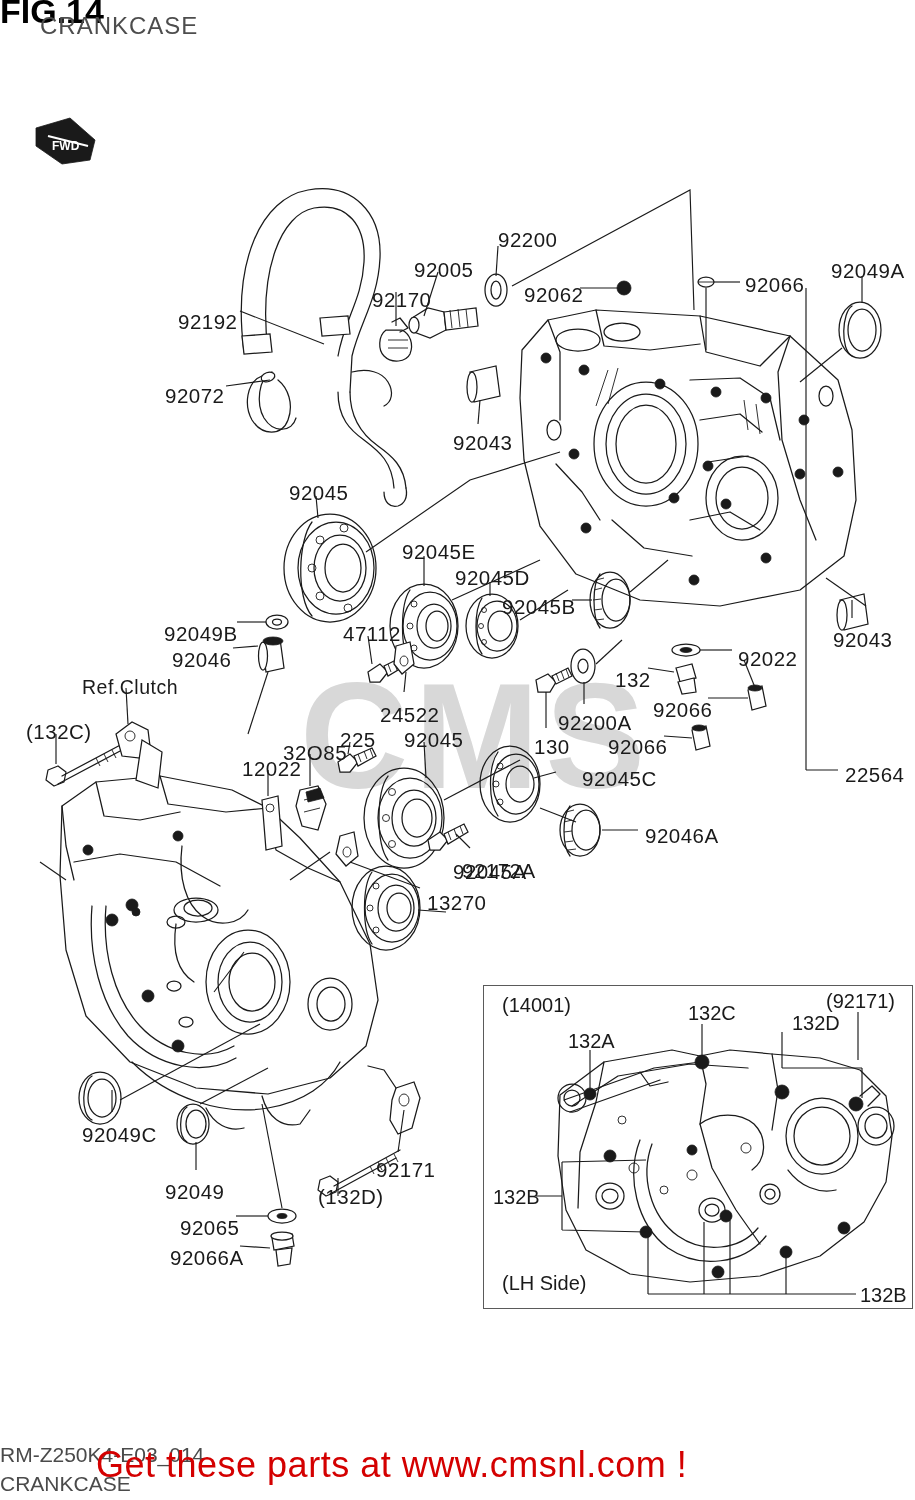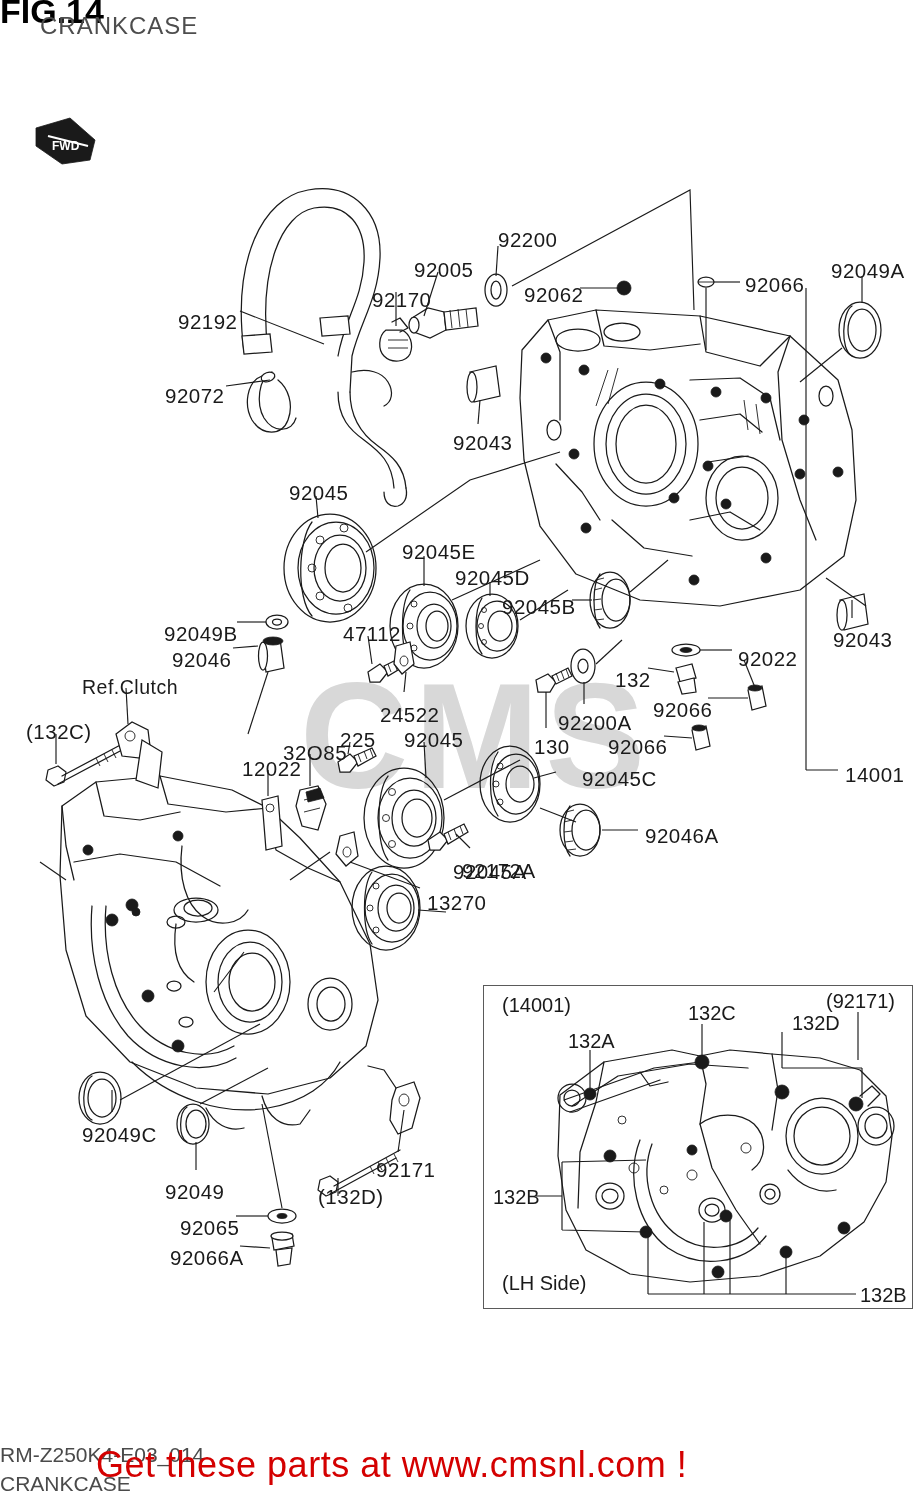--- a/index.html
+++ b/index.html
@@ -647,21 +647,21 @@
     <div class="lbl" style="left:283px;top:741px;">32O85</div>
     <div class="lbl" style="left:340px;top:728px;">225</div>
     <div class="lbl" style="left:404px;top:728px;">92045</div>
     <div class="lbl" style="left:534px;top:735px;">130</div>
     <div class="lbl" style="left:558px;top:711px;">92200A</div>
     <div class="lbl" style="left:615px;top:668px;">132</div>
     <div class="lbl" style="left:738px;top:647px;">92022</div>
     <div class="lbl" style="left:653px;top:698px;">92066</div>
     <div class="lbl" style="left:608px;top:735px;">92066</div>
     <div class="lbl" style="left:833px;top:628px;">92043</div>
-    <div class="lbl" style="left:845px;top:763px;">14001</div>
+    <div class="lbl" style="left:845px;top:763px;">22564</div>
     <div class="lbl" style="left:582px;top:767px;text-align:center;">92045C</div>
     <div class="lbl" style="left:645px;top:824px;">92046A</div>
     <div class="lbl" style="left:462px;top:859px;">92172A</div>
     <div class="lbl" style="left:427px;top:891px;">13270</div>
     <div class="lbl" style="left:453px;top:860px;">92045A</div>
     <div class="lbl" style="left:82px;top:1123px;">92049C</div>
     <div class="lbl" style="left:165px;top:1180px;">92049</div>
     <div class="lbl" style="left:180px;top:1216px;">92065</div>
     <div class="lbl" style="left:170px;top:1246px;">92066A</div>
     <div class="lbl" style="left:318px;top:1185px;">(132D)</div>

